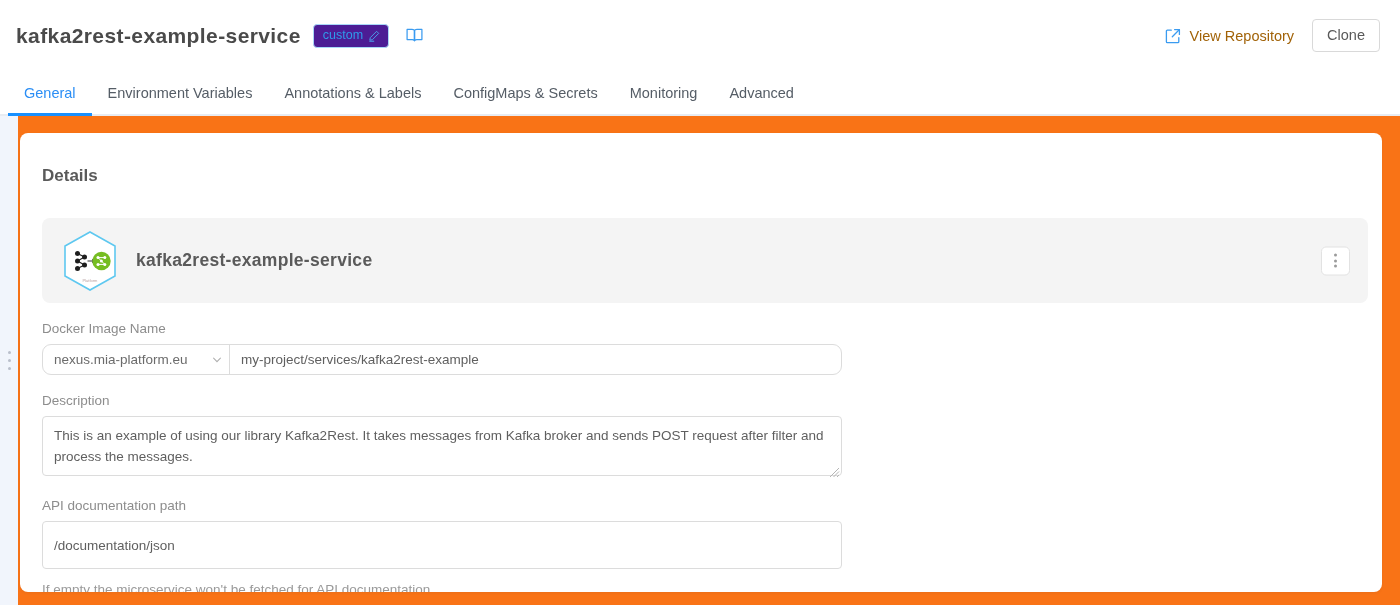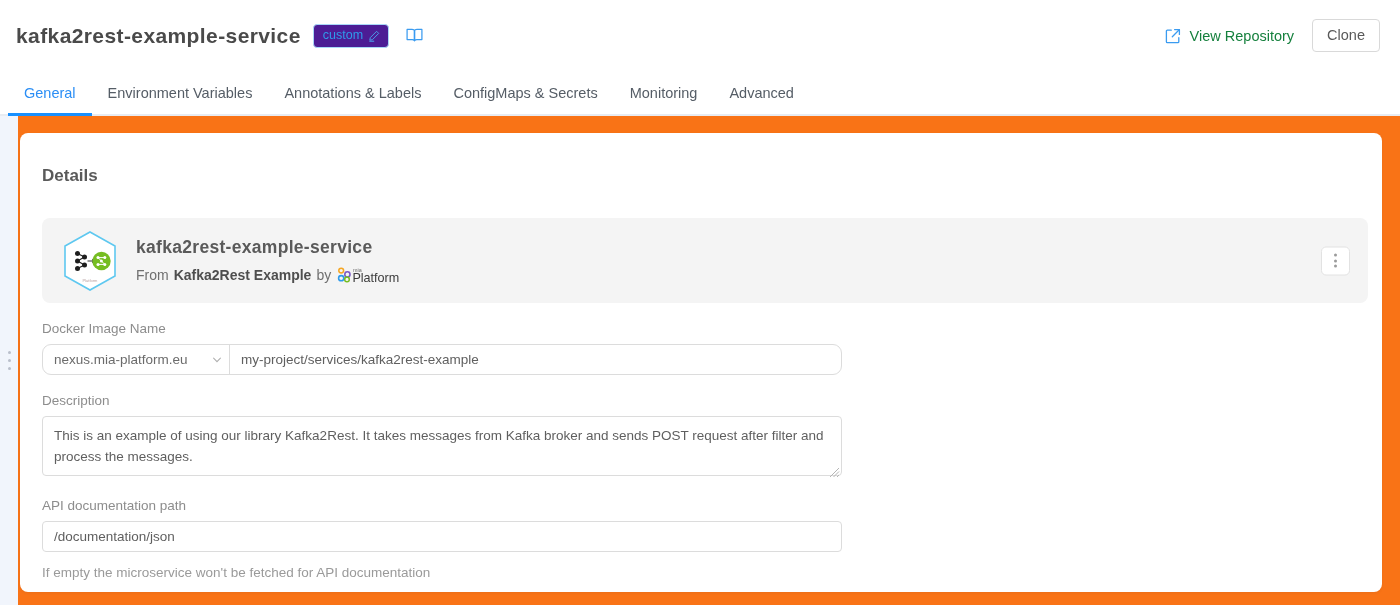--- a/index.html
+++ b/index.html
@@ -55,21 +55,21 @@
   .header-right {
     display: flex;
     align-items: center;
     gap: 18px;
     flex: 0 0 auto;
   }
   .view-repo {
     display: inline-flex;
     align-items: center;
     gap: 9px;
-    color: #15803d;
+    color: #a16207;
     font-size: 14.5px;
     cursor: pointer;
     white-space: nowrap;
   }
   .btn-clone {
     border: 1px solid #d9d9d9;
     background: #fff;
     color: #595959;
     border-radius: 4px;
     font-size: 14.5px;
@@ -279,21 +279,21 @@
   .ta-wrap { position: relative; width: 800px; }
   .ta-grip {
     position: absolute;
     right: 2px; bottom: 2px;
     width: 12px; height: 12px;
     pointer-events: none;
   }
 
   .input-single {
     width: 800px;
-    height: 31px;
+    height: 48px;
     border: 1px solid #dcdcdc;
     border-radius: 4px;
     padding: 0 11px;
     font-size: 13.5px;
     color: #5f5f5f;
     font-family: "Liberation Sans", sans-serif;
     outline: none;
     background: #fff;
   }
   .helper-text {
@@ -383,33 +383,20 @@
           <line x1="36" y1="27.6" x2="42.8" y2="27.6" stroke="#ffffff" stroke-width="1"></line>
           <line x1="36" y1="34.4" x2="42.8" y2="34.4" stroke="#ffffff" stroke-width="1"></line>
           <line x1="36" y1="27.6" x2="39.4" y2="31" stroke="#ffffff" stroke-width="1"></line>
           <line x1="42.8" y1="34.4" x2="39.4" y2="31" stroke="#ffffff" stroke-width="1"></line>
         </g>
         <text x="28" y="52" font-size="4" fill="#b9a0a0" text-anchor="middle" font-family="Liberation Sans, sans-serif">Platform</text>
       </svg>
 
       <div class="svc-text">
         <div class="svc-name">kafka2rest-example-service</div>
-        <div class="svc-from">
-          <span>From</span>
-          <b>Kafka2Rest Example</b>
-          <span>by</span>
-          <svg class="mia-logo" width="78" height="20" viewBox="0 0 78 20">
-            <circle cx="5.2" cy="5.6" r="2.4" fill="none" stroke="#f5a623" stroke-width="1.5"></circle>
-            <circle cx="5.2" cy="13.2" r="2.6" fill="none" stroke="#2f9bea" stroke-width="1.6"></circle>
-            <circle cx="11.4" cy="9.4" r="2.6" fill="none" stroke="#7b5ac7" stroke-width="1.6"></circle>
-            <circle cx="11.0" cy="14.4" r="2.3" fill="none" stroke="#76bd22" stroke-width="1.5"></circle>
-            <text x="17" y="6.6" font-size="5.4" fill="#6b6b6b" font-family="Liberation Sans, sans-serif">mia</text>
-            <text x="16.4" y="17" font-size="12.6" fill="#3b3b3b" font-family="Liberation Sans, sans-serif">Platform</text>
-          </svg>
-        </div>
       </div>
 
       <div class="kebab-btn">
         <span></span>
         <span></span>
         <span></span>
       </div>
     </div>
 
     <div class="form">

